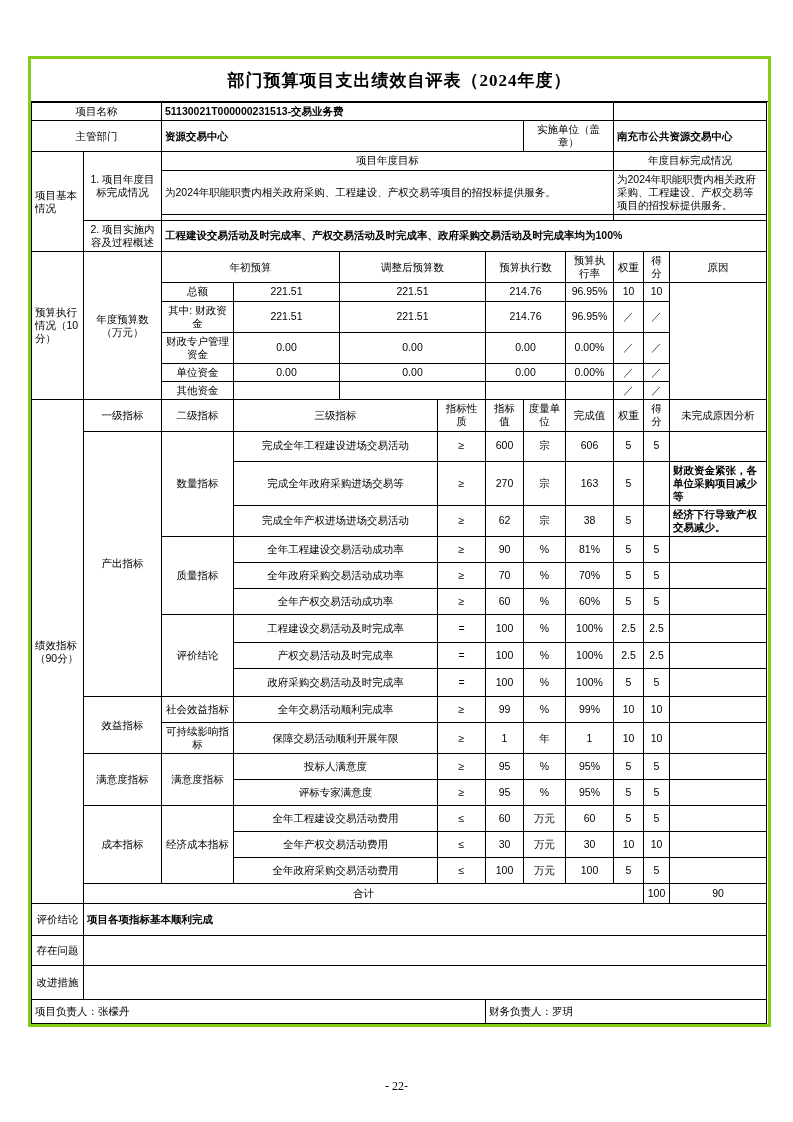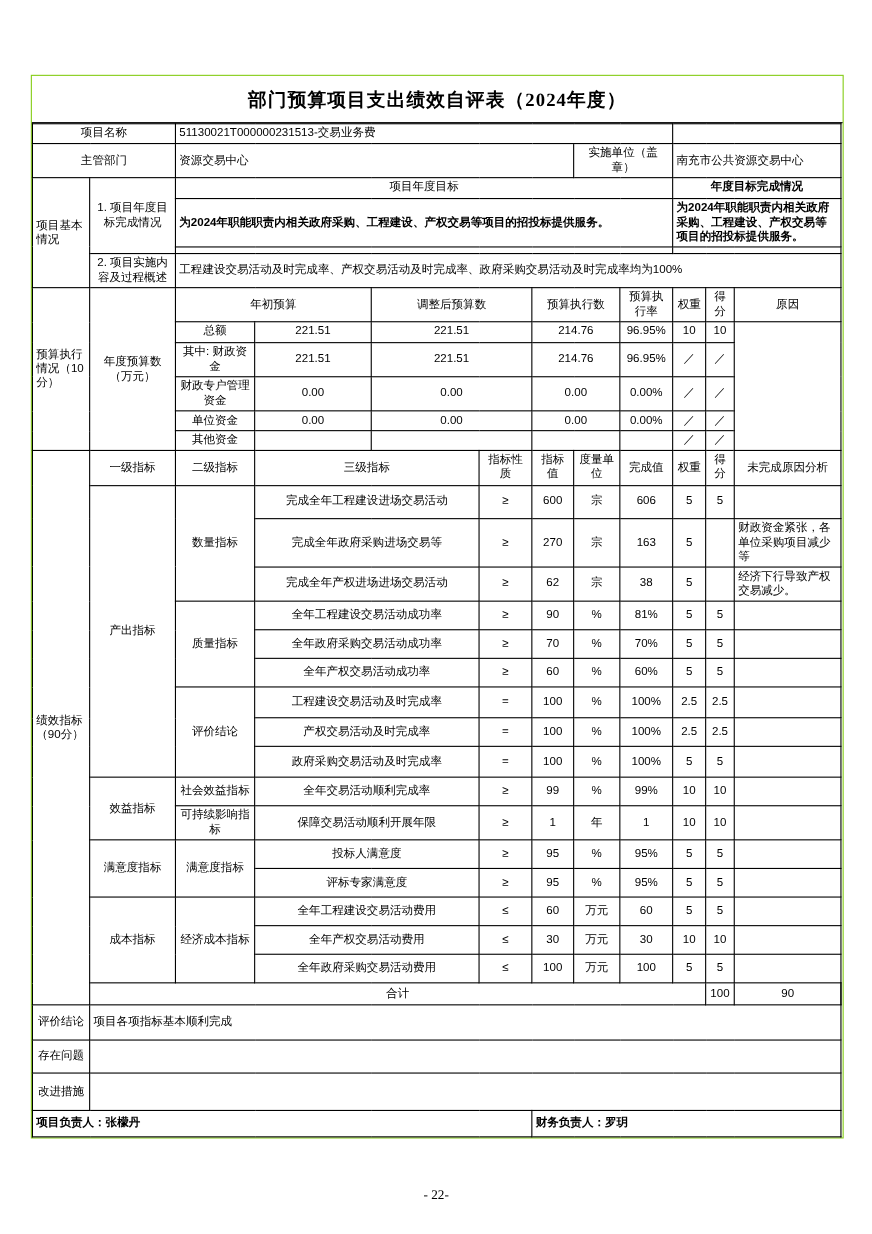--- a/index.html
+++ b/index.html
@@ -38,32 +38,32 @@
   table.main td {
     border: 1px solid #000;
     font-size: 10.5px;
     line-height: 1.25;
     padding: 2px 3px;
     vertical-align: middle;
     word-wrap: break-word;
     overflow: hidden;
   }
   .c { text-align: center; }
-  .l { text-align: left; }
-  .b { font-weight: bold; }
+  .l { text-align: left; font-weight: bold; }
+  .b { font-weight: normal; }
   .vtitle {
     font-size: 10.5px;
     line-height: 1.3;
   }
   .small { font-size: 9.5px; }
   .tiny { font-size: 9px; }
   .outer {
-    border: 1px solid #84cc16;
+    border: 3px solid #84cc16;
     width: 737px;
-    margin: 12px auto;
+    margin: 0 auto;
   }
   .titlebar {
     border-bottom: 1px solid #000;
   }
   .footer-page {
     position: absolute;
     bottom: 28px;
     left: 0;
     width: 793px;
     text-align: center;

